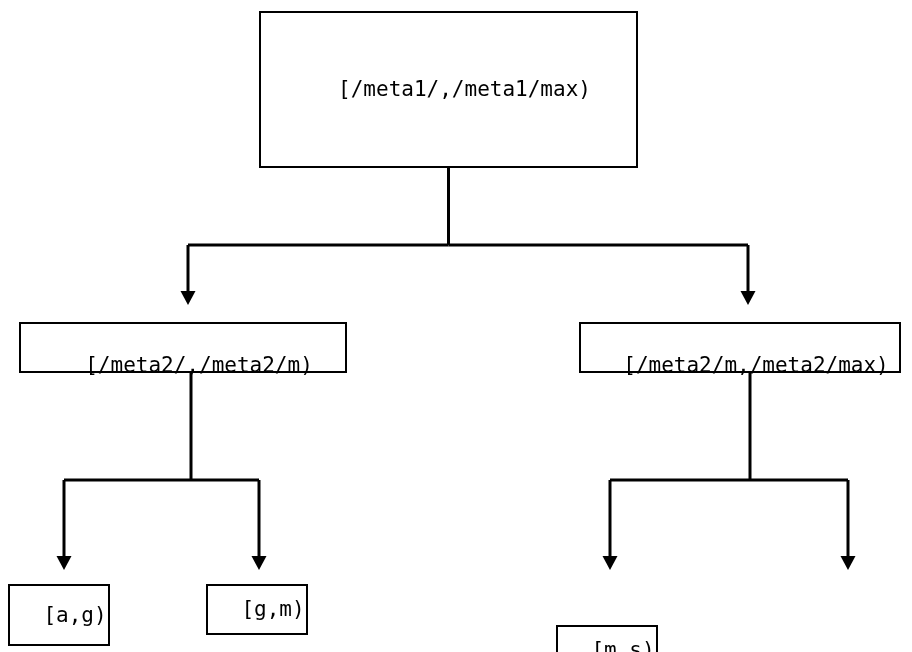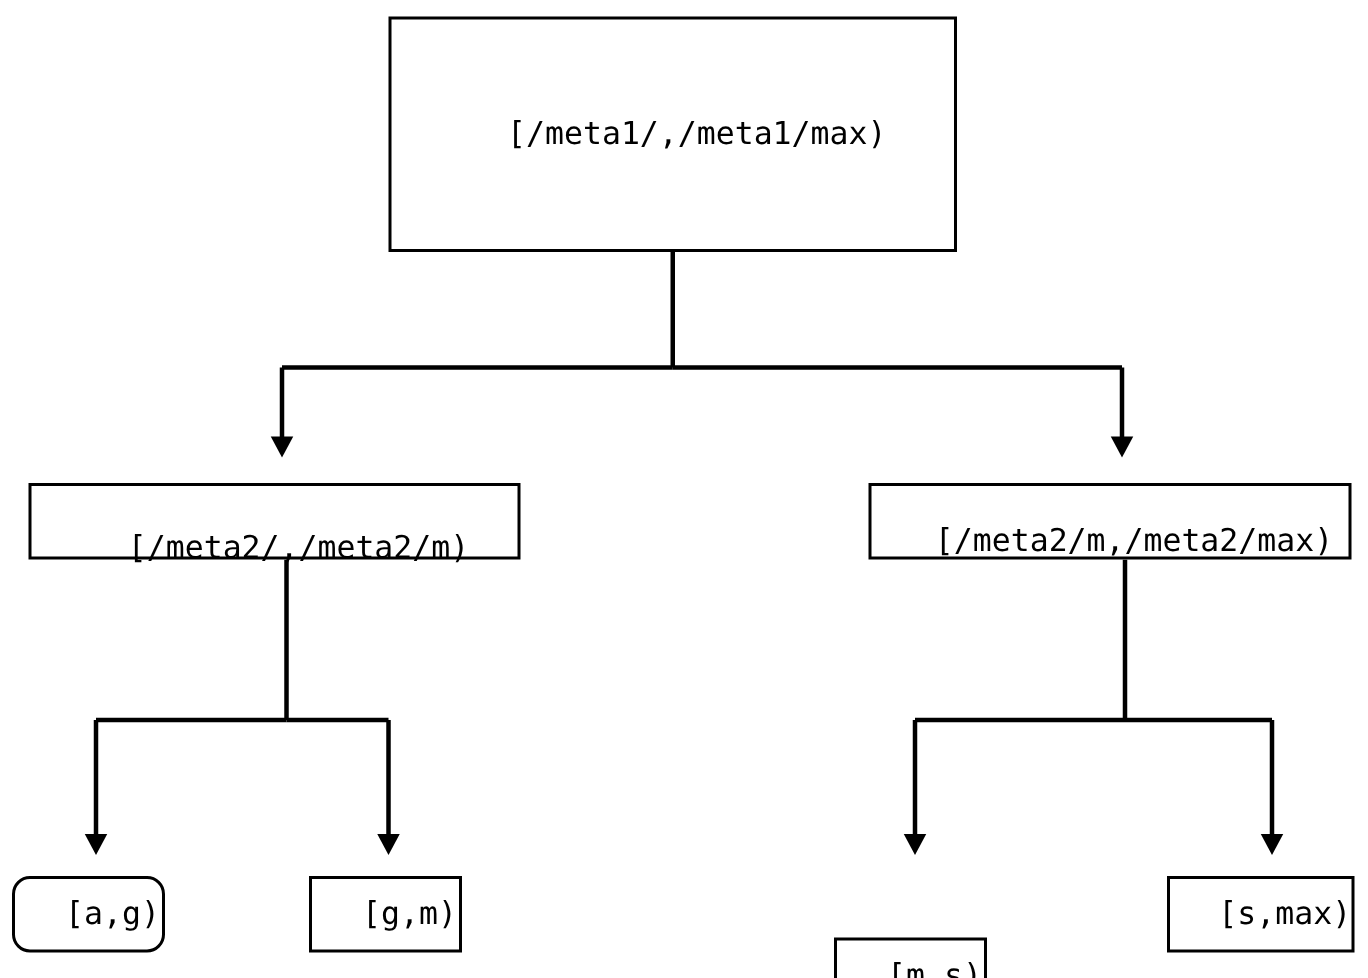--- a/index.html
+++ b/index.html
@@ -96,33 +96,30 @@
   </svg>
 
   <div class="node node-root" style="left:259px; top:11px; width:379px; height:157px;">
     <span class="node-label">[/meta1/,/meta1/max)</span>
   </div>
 
   <div class="node node-mid" style="left:19px; top:322px; width:328px; height:51px;">
     <span class="node-label">[/meta2/,/meta2/m)</span>
   </div>
 
-  <div class="node node-mid" style="left:579px; top:322px; width:322px; height:51px;align-items:flex-end;">
+  <div class="node node-mid" style="left:579px; top:322px; width:322px; height:51px;">
     <span class="node-label">[/meta2/m,/meta2/max)</span>
   </div>
 
-  <div class="node node-leaf" style="left:8px; top:584px; width:102px; height:51px;border-radius:12px;">
+  <div class="node node-leaf" style="left:8px; top:584px; width:102px; height:62px;">
     <span class="node-label">[a,g)</span>
   </div>
 
   <div class="node node-leaf" style="left:206px; top:584px; width:102px; height:51px;justify-content:center;">
     <span class="node-label">[g,m)</span>
   </div>
 
   <div class="node node-leaf" style="left:556px; top:584px; width:102px; height:51px;margin-top:41px;">
     <span class="node-label">[m,s)</span>
   </div>
 
-  <div class="node node-leaf" style="left:778px; top:584px; width:125px; height:51px;">
-    <span class="node-label">[s,max)</span>
-  </div>
 
 </div>
 
 </body></html>

